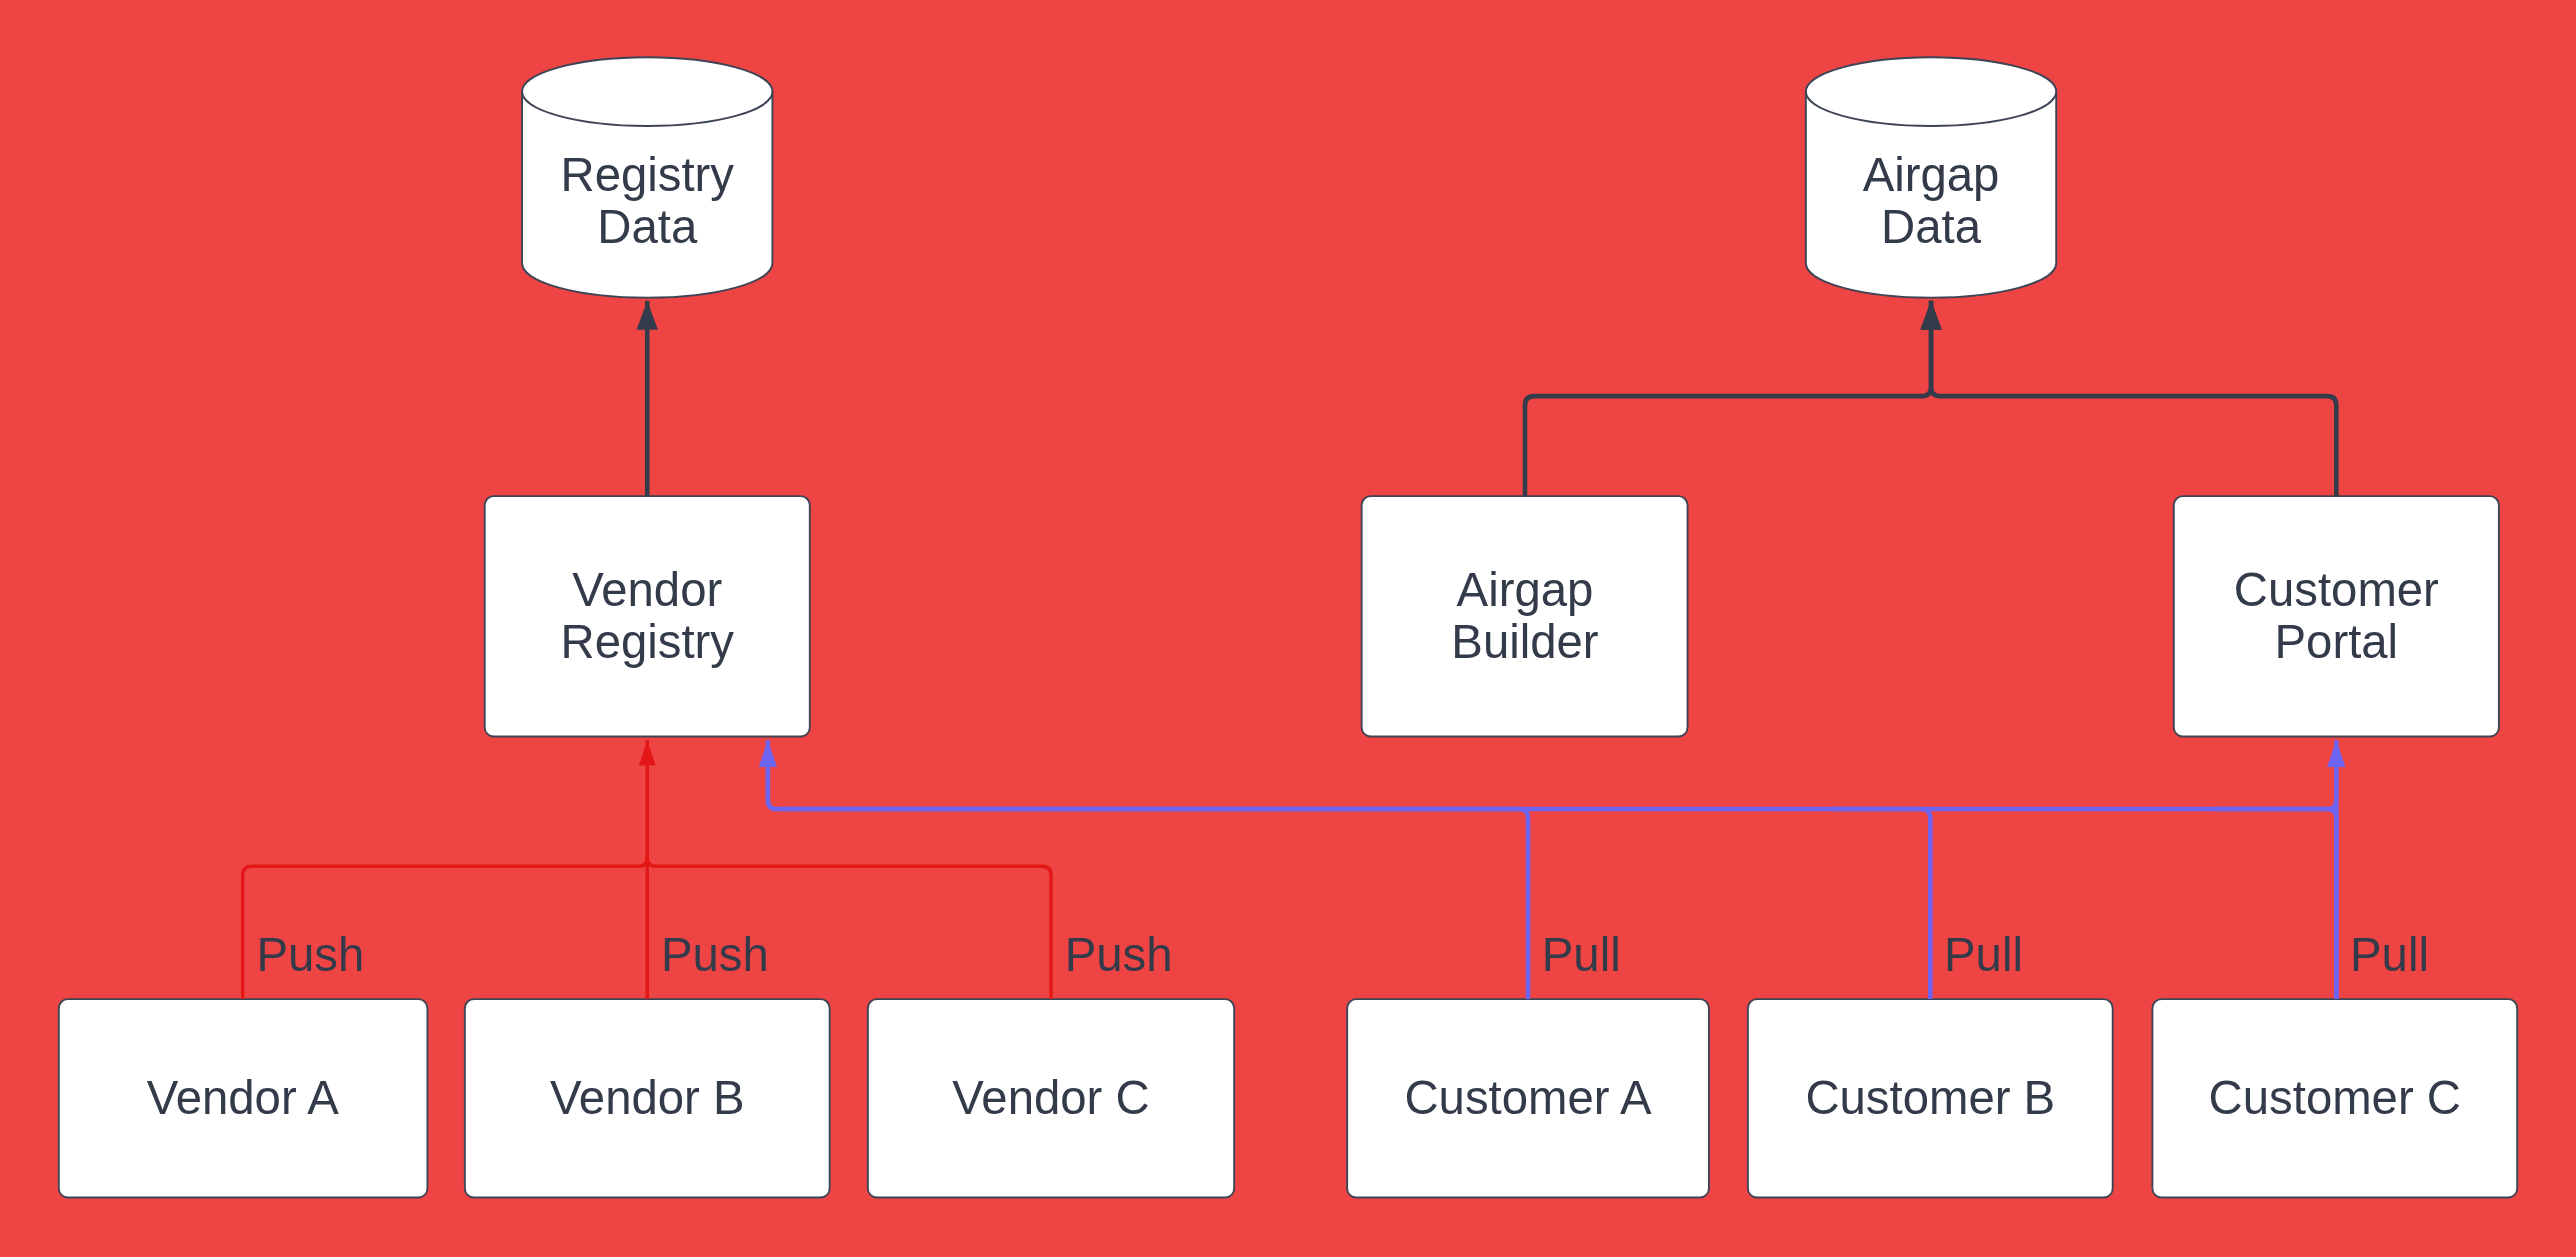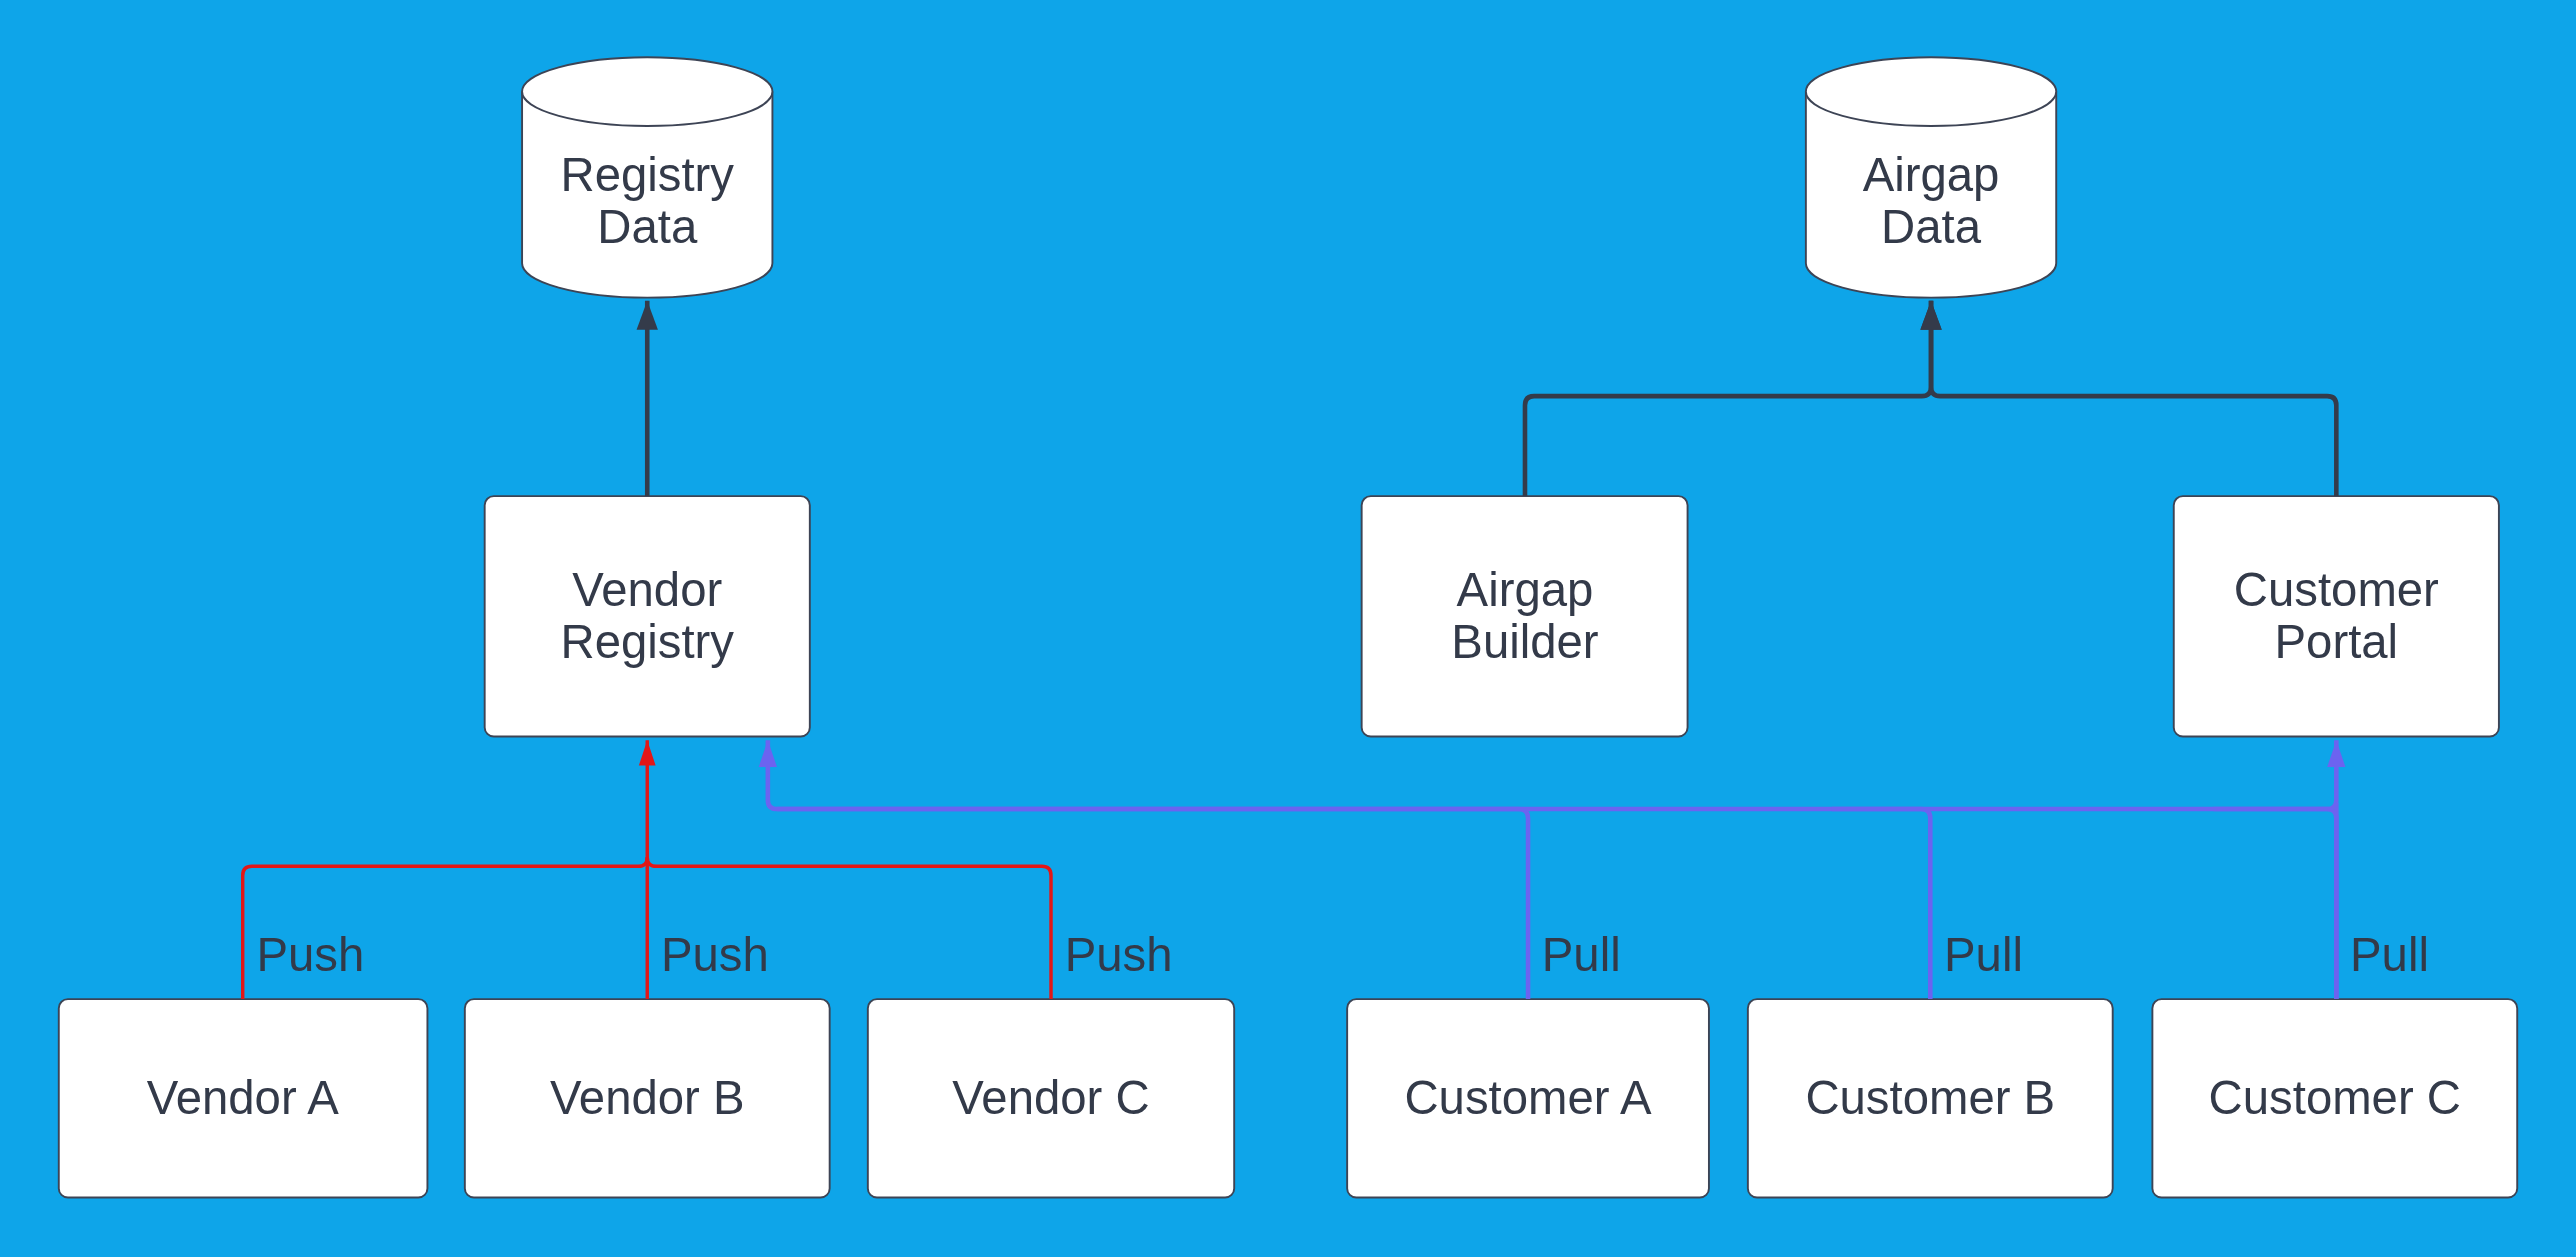--- a/index.html
+++ b/index.html
@@ -2,21 +2,21 @@
 <html style="font-size:12.2px"><head>
 <meta charset="utf-8">
 <style>
   html, body {
     margin: 0;
     padding: 0;
     background: #ffffff;
   }
   .diagram-wrap {
     width: 100%;
-    background: #0ea5e9;
+    background: #ef4444;
   }
   svg { display: block; width: 100%; height: auto; }
 
   .node-outline { stroke-width: 2.5; }
   .edge-dark { fill: none; stroke-width: 6; }
   .edge-push { fill: none; stroke-width: 4.5; }
   .edge-pull { fill: none; stroke-width: 6; }
 
   .node-label, .edge-label {
     font-family: "Liberation Sans", "DejaVu Sans", sans-serif;

